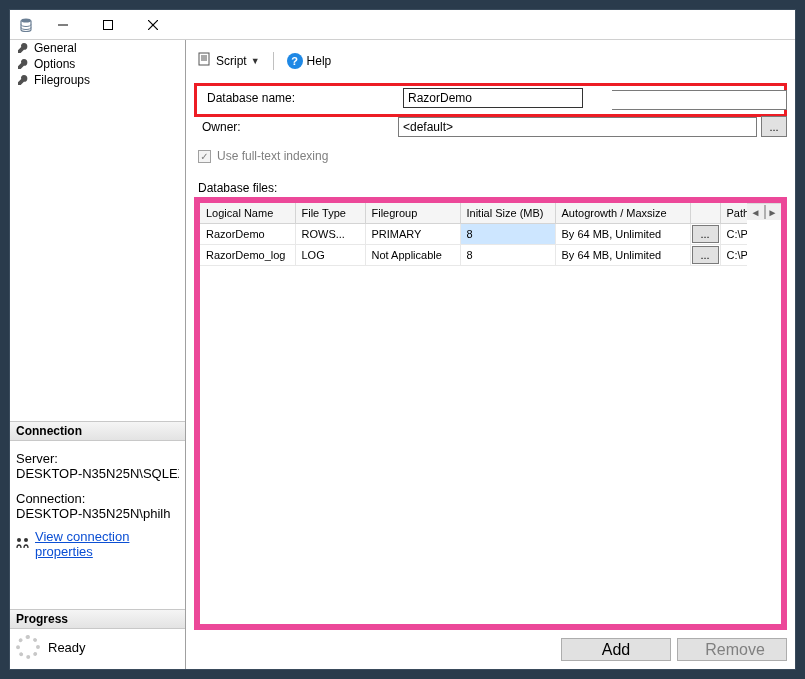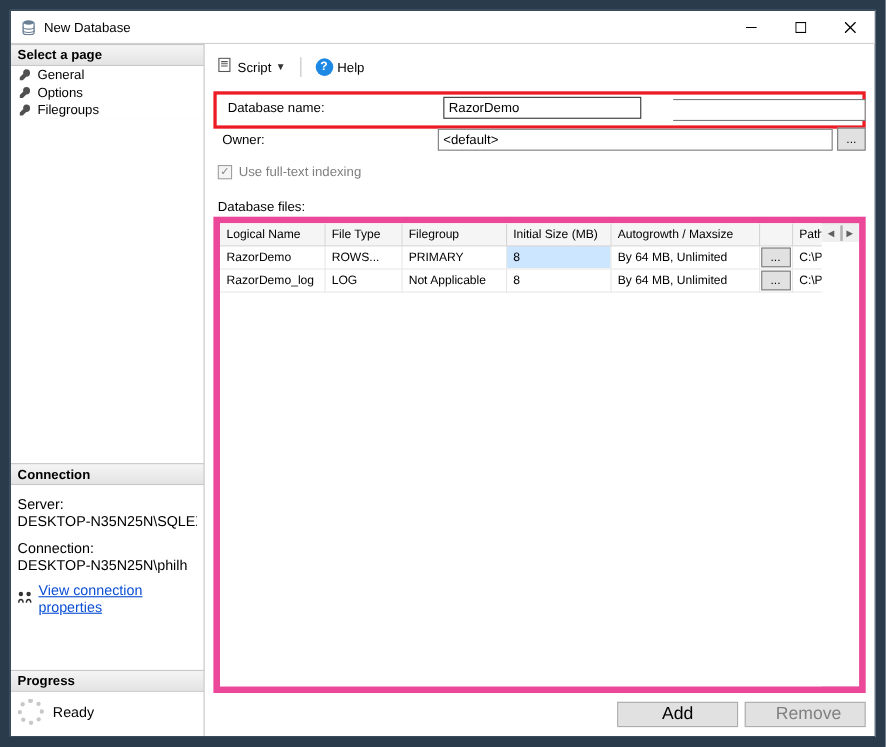--- a/index.html
+++ b/index.html
@@ -243,21 +243,20 @@
 <div class="window">
 
   <div class="titlebar">
     <span class="app-icon">
       <svg width="12" height="14" viewBox="0 0 12 14">
             <ellipse cx="6" cy="2.5" rx="5" ry="2" fill="#6b7f94"></ellipse>
             <path d="M1 2.5v9c0 1.1 2.2 2 5 2s5-.9 5-2v-9" fill="none" stroke="#6b7f94" stroke-width="1.2"></path>
             <path d="M1 6.5c0 1.1 2.2 2 5 2s5-.9 5-2M1 9.5c0 1.1 2.2 2 5 2s5-.9 5-2" fill="none" stroke="#6b7f94" stroke-width="1"></path>
           </svg>
     </span>
-    <span class="title">New Database</span>
     <div class="win-controls">
       <div class="win-btn">
         <svg width="10" height="10">
               <line x1="0" y1="5" x2="10" y2="5" stroke="#000" stroke-width="1"></line>
             </svg>
       </div>
       <div class="win-btn">
         <svg width="10" height="10">
               <rect x="0.5" y="0.5" width="9" height="9" fill="none" stroke="#000" stroke-width="1"></rect>
             </svg>
@@ -267,21 +266,20 @@
               <line x1="0" y1="0" x2="10" y2="10" stroke="#000" stroke-width="1.2"></line>
               <line x1="10" y1="0" x2="0" y2="10" stroke="#000" stroke-width="1.2"></line>
             </svg>
       </div>
     </div>
   </div>
 
   <div class="body">
 
     <div class="leftpane">
-      <div class="section-header">Select a page</div>
       <div class="sp-body">
         <div class="page-item">
           <span class="wrench">
                 <svg width="12" height="12" viewBox="0 0 12 12">
                   <path d="M7 1a3 3 0 00-2.8 4.1L1 8.3V11h2.7l3.2-3.2A3 3 0 107 1z" fill="#505050"></path>
                 </svg>
               </span>
           <span>General</span>
         </div>
         <div class="page-item">

